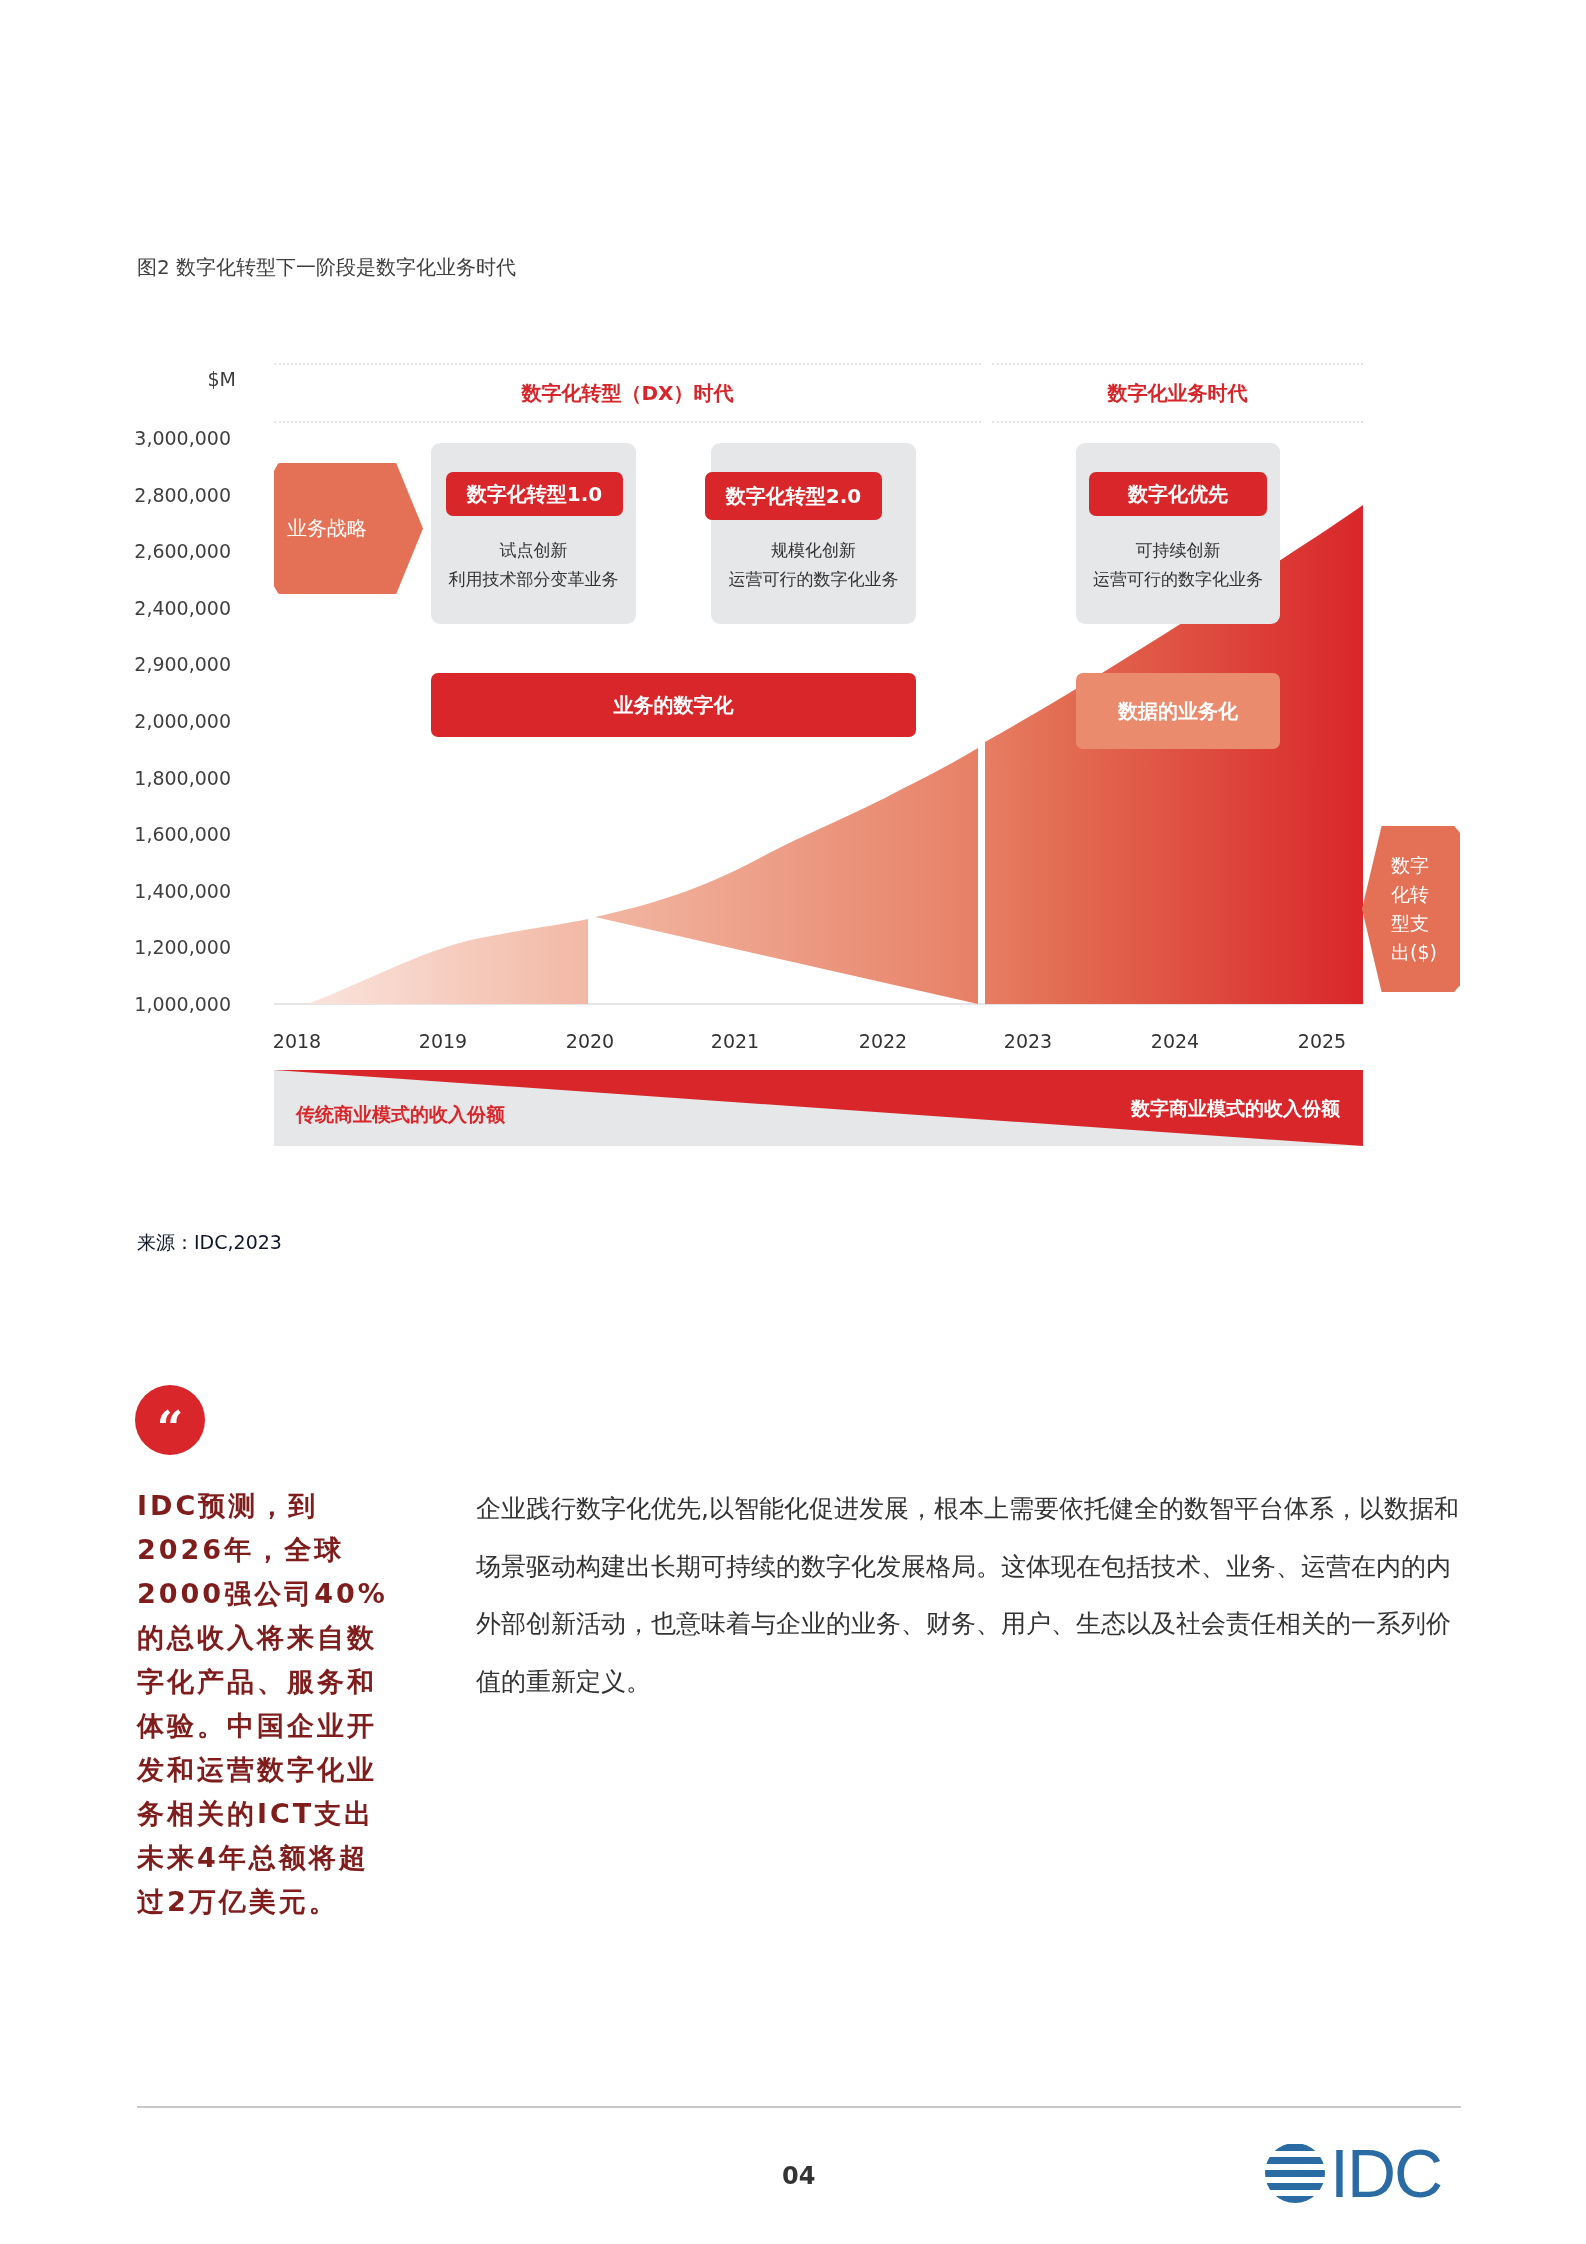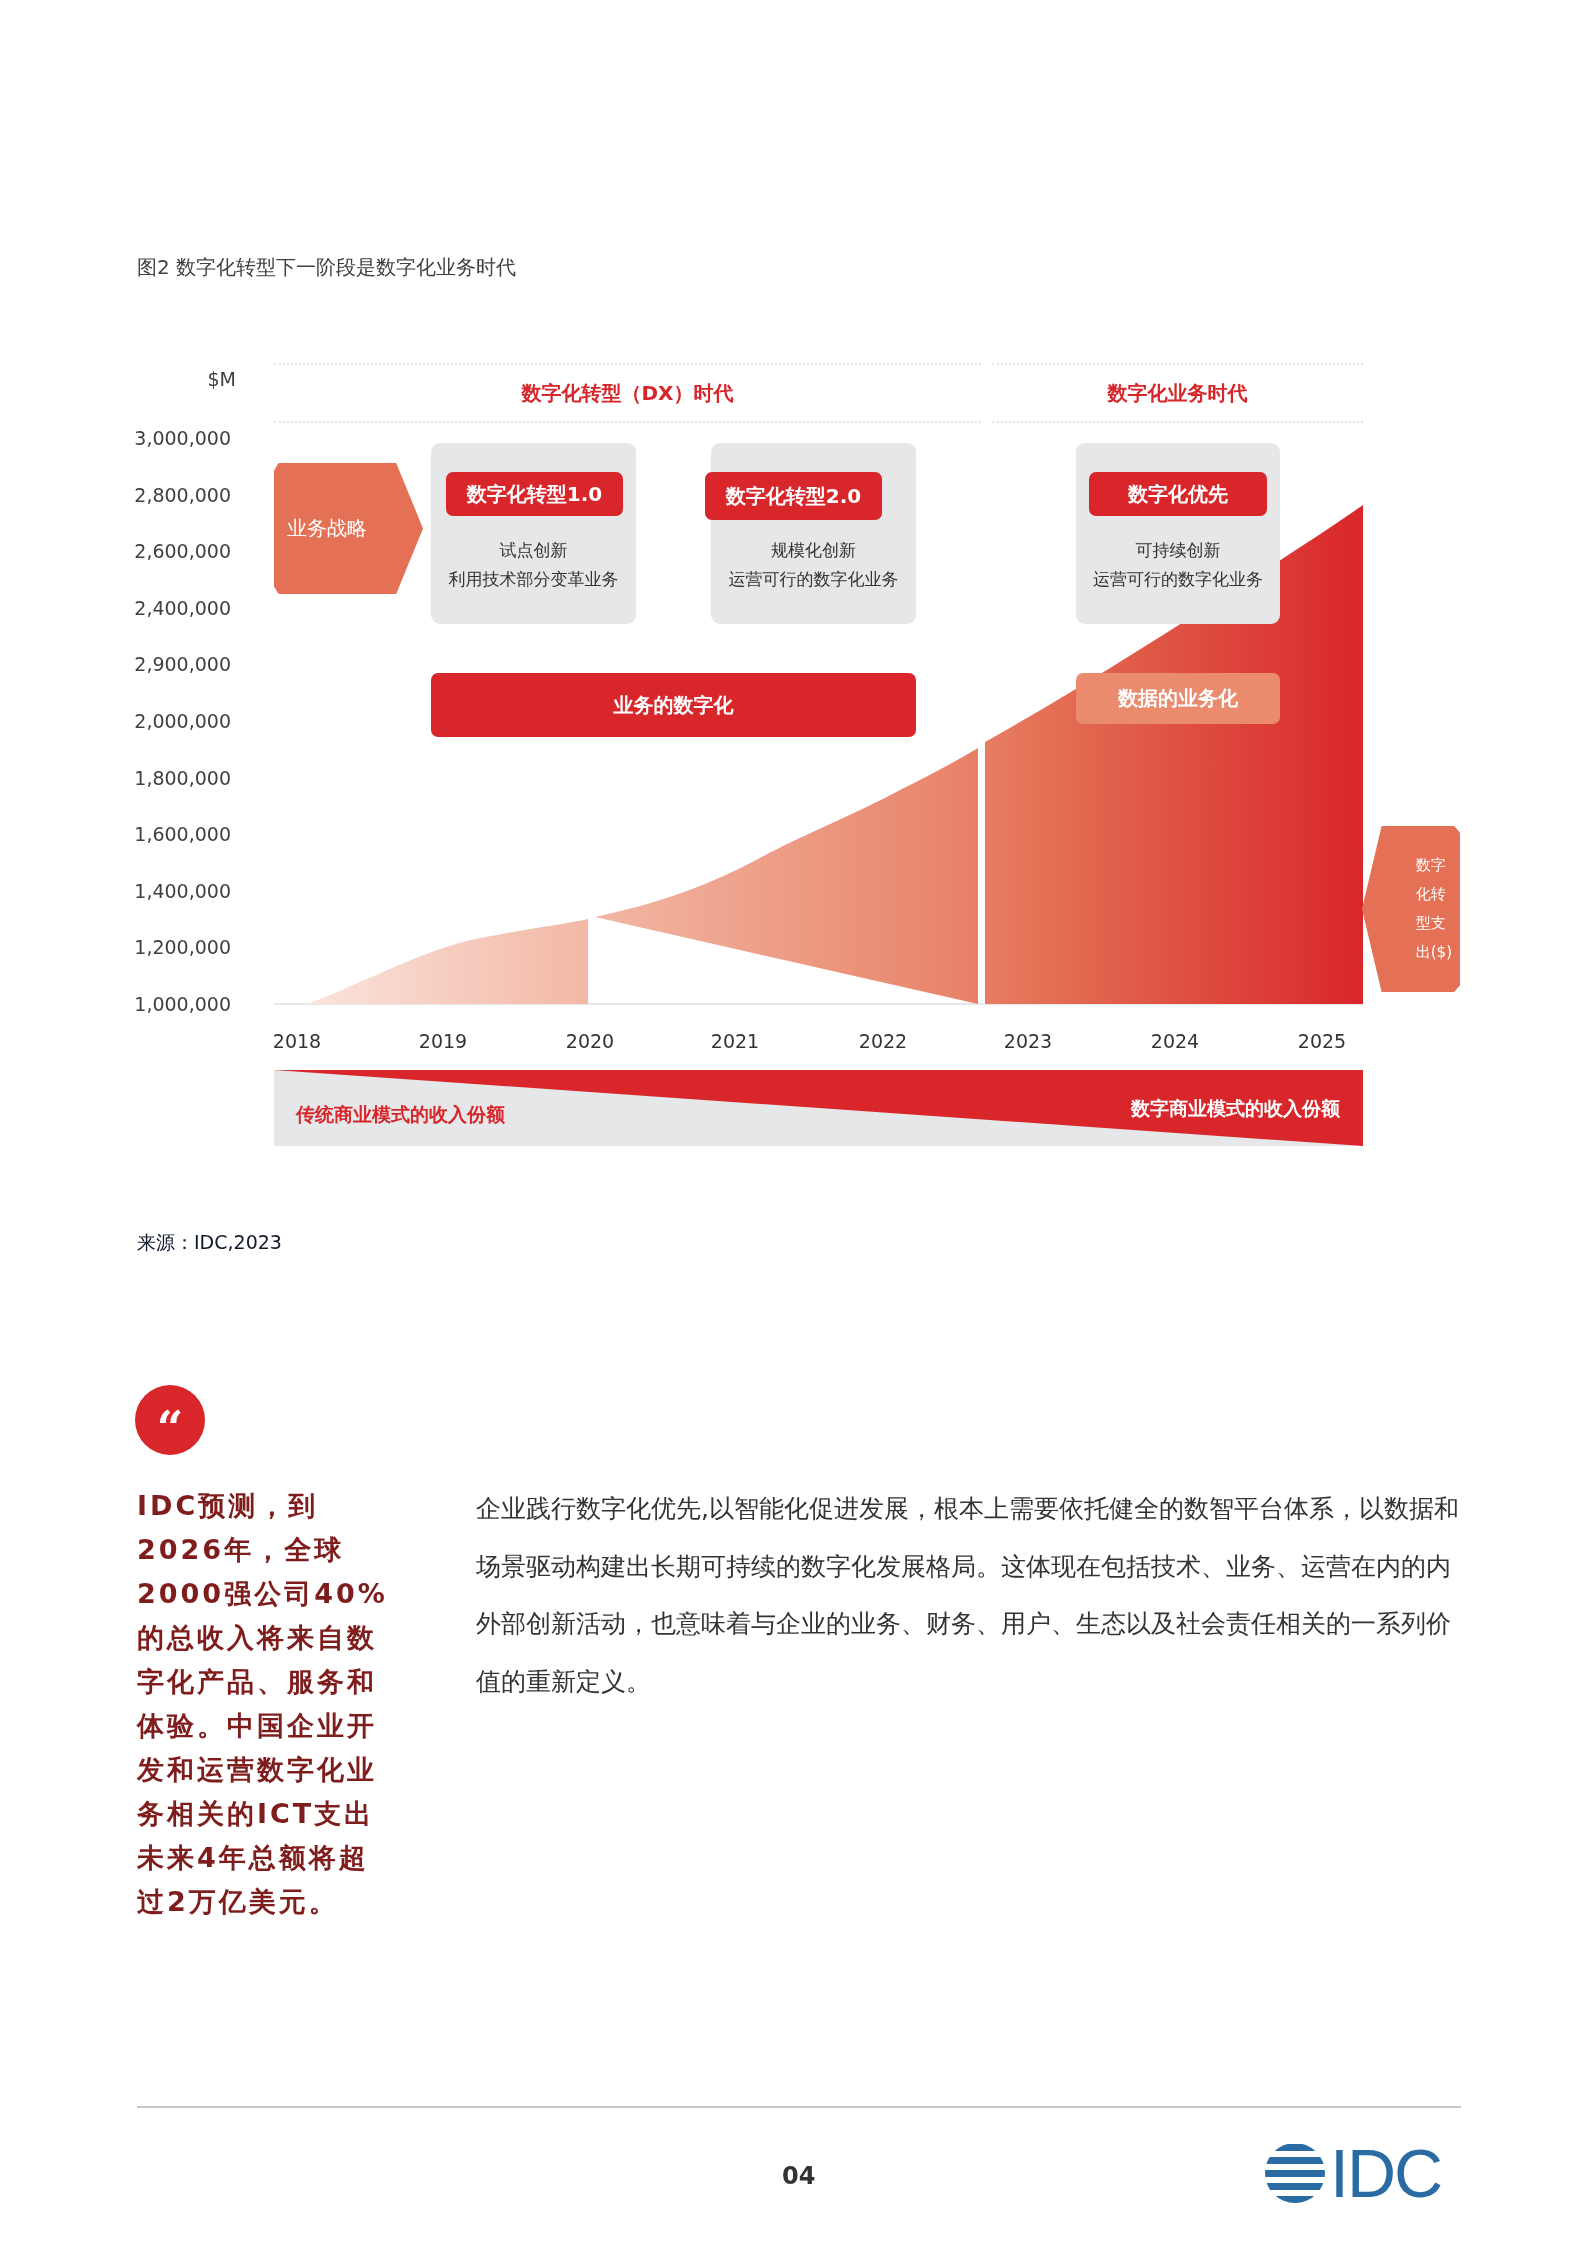--- a/index.html
+++ b/index.html
@@ -11,21 +11,21 @@
   .xtick{font-size:19px;color:#333;transform:translateX(-50%);top:1030px;}
   .hdr-line{height:0;border-top:2px dotted #e4e4e4;}
   .hdr-text{font-size:20px;font-weight:bold;color:#d7262b;text-align:center;top:380px;}
   .gbox{background:#e6e7e9;border-radius:9px;}
   .rlabel{background:#d9262a;color:#fff;border-radius:7px;font-weight:bold;font-size:20px;display:flex;align-items:center;justify-content:center;}
   .gtext{font-size:17px;color:#333;text-align:center;line-height:29px;}
   .bar-red{background:#d9262a;color:#fff;border-radius:7px;font-weight:bold;font-size:20px;display:flex;align-items:center;justify-content:center;font-family:Liberation Serif, serif;}
   .bar-salmon{background:#ea8b6e;color:#fff;border-radius:7px;font-weight:bold;font-size:20px;display:flex;align-items:center;justify-content:center;}
   .arrow-l{background:#e47155;color:#fff;font-size:20px;display:flex;align-items:center;padding-left:13px;box-sizing:border-box;
     clip-path:polygon(0 6%,3% 0,82% 0,100% 50%,82% 100%,3% 100%,0 94%);border-radius:6px;}
-  .arrow-r{background:#e47155;color:#fff;font-size:15px;line-height:29px;display:flex;align-items:center;justify-content:flex-end;padding-right:8px;box-sizing:border-box;
+  .arrow-r{background:#e47155;color:#fff;font-size:19px;line-height:29px;display:flex;align-items:center;justify-content:flex-end;padding-right:23px;box-sizing:border-box;
     clip-path:polygon(0 50%,20% 0,94% 0,100% 4%,100% 96%,94% 100%,20% 100%);}
   .source{left:137px;top:1230px;font-size:19px;color:#0f172a;}
   .quote-circle{left:135px;top:1385px;width:70px;height:70px;border-radius:50%;background:#d9262a;color:#fff;font-size:46px;font-weight:bold;text-align:center;line-height:86px;font-family:"DejaVu Serif",serif;}
   .quote-text{left:137px;top:1484px;width:252px;font-size:27px;line-height:44px;font-weight:bold;color:#7f1d1d;letter-spacing:3px;}
   .para{left:476px;top:1480px;width:990px;font-size:25px;line-height:57.5px;color:#333;}
   .footer-line{left:137px;top:2106px;width:1324px;border-top:2px solid #c9c9c9;}
   .page-num{left:782px;top:2162px;font-size:24px;font-weight:bold;color:#333;}
   .logo{left:1264px;top:2140px;height:66px;display:flex;align-items:center;}
   .logo-text{font-size:68px;color:#2a6ba4;font-family:"Liberation Sans",sans-serif;letter-spacing:-2px;line-height:66px;}
 </style>
@@ -91,21 +91,21 @@
 </div>
 
 <div class="abs gbox" style="left:1076px;top:443px;width:204px;height:181px"></div>
 <div class="abs rlabel" style="left:1089px;top:472px;width:178px;height:44px">数字化优先</div>
 <div class="abs gtext" style="left:1076px;top:536px;width:204px">
   <div>可持续创新</div>
   <div>运营可行的数字化业务</div>
 </div>
 
 <div class="abs bar-red" style="left:431px;top:673px;width:485px;height:64px">业务的数字化</div>
-<div class="abs bar-salmon" style="left:1076px;top:673px;width:204px;height:51px">数据的业务化</div>
+<div class="abs bar-salmon" style="left:1076px;top:673px;width:204px;height:76px">数据的业务化</div>
 
 <div class="abs arrow-r" style="left:1362px;top:826px;width:98px;height:166px">
   <div style="text-align:left">
     <div>数字</div>
     <div>化转</div>
     <div>型支</div>
     <div>出($)</div>
   </div>
 </div>
 

